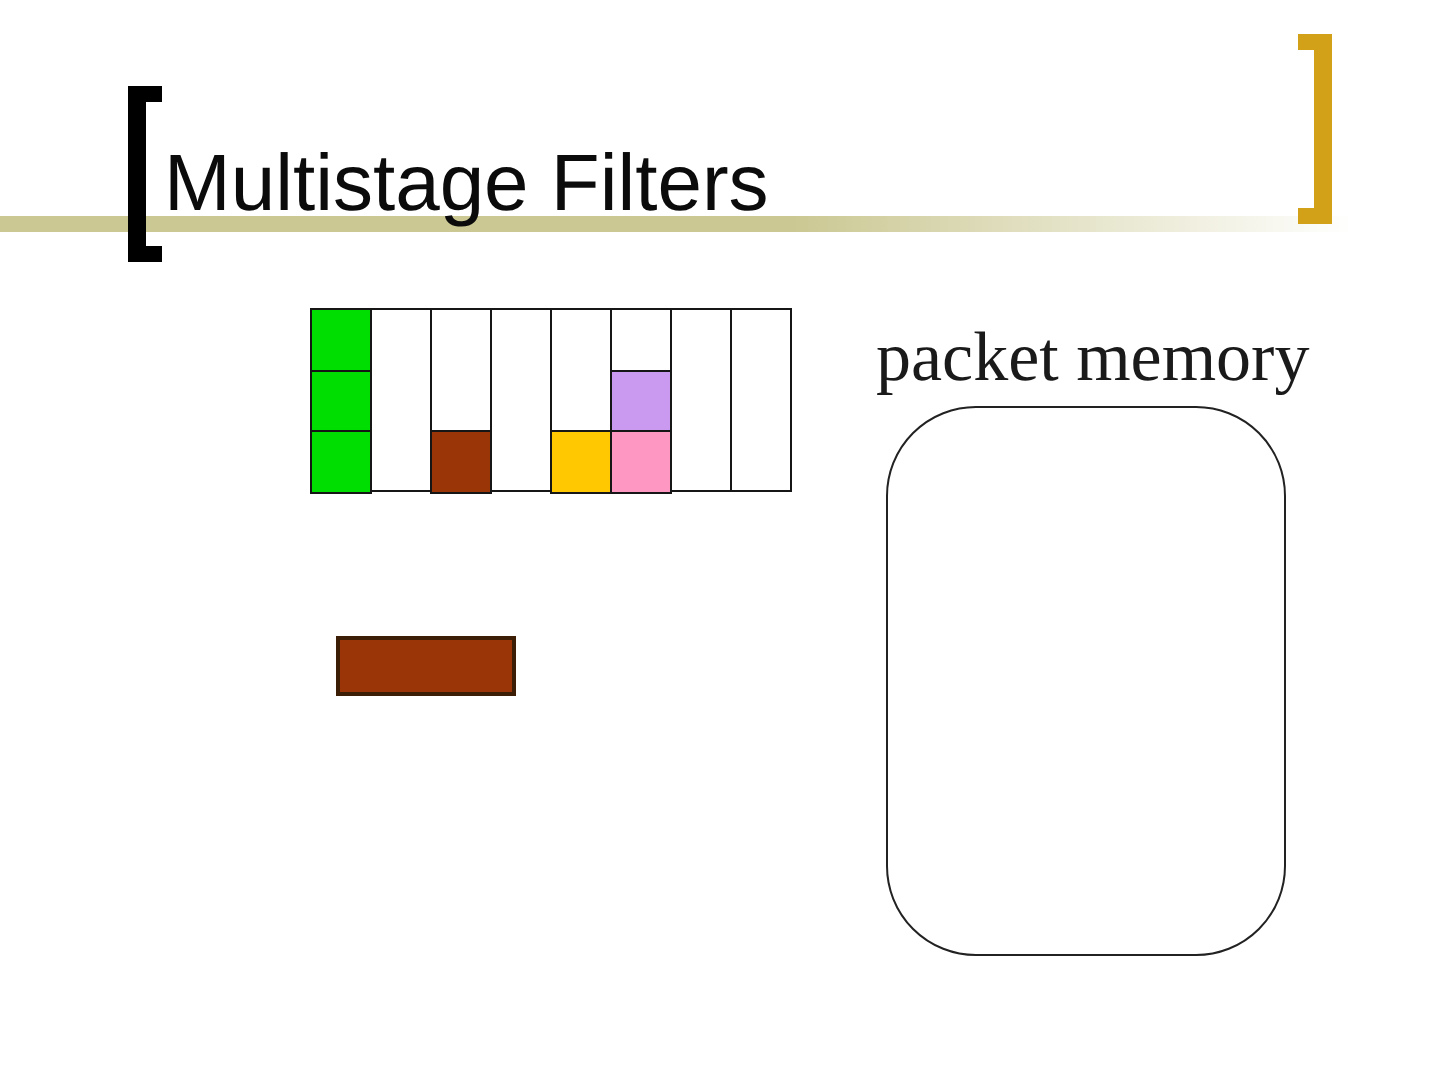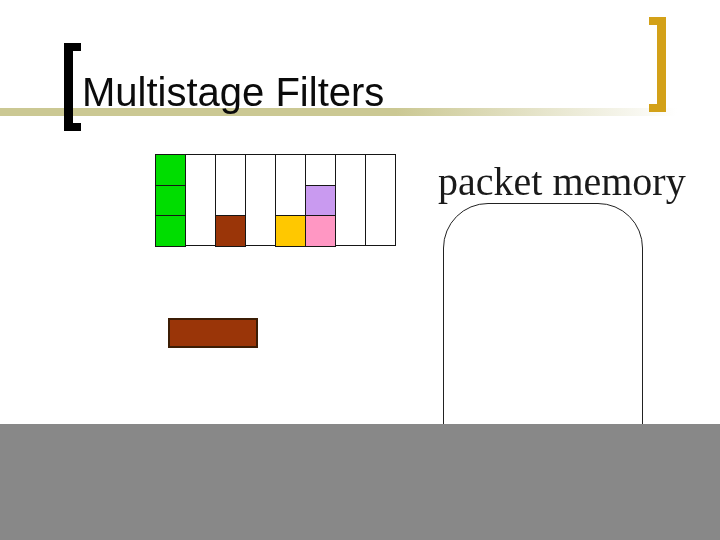--- a/index.html
+++ b/index.html
@@ -1,18 +1,18 @@
 <!DOCTYPE html>
 <html><head>
 <meta charset="utf-8">
 <style>
   html, body { margin: 0; padding: 0; background: #888; }
   .slide {
     position: relative;
-    width: 720px; height: 424px;
+    width: 720px; height: 540px;
     background: #ffffff;
     overflow: hidden;
     font-family: "Liberation Sans", sans-serif;
   }
 
   
   .title-rule {
     position: absolute;
     left: 0; top: 108;
     top: 108px;
@@ -78,21 +78,21 @@
     border: 2px solid #3c1d05;
   }
 
   
   .packet-memory-label {
     position: absolute;
     left: 438px; top: 160px;
     width: 215px;
     text-align: center;
     font-family: "Liberation Serif", serif;
-    font-size: 40px;
+    font-size: 35px;
     line-height: 1.1;
     color: #1a1a1a;
     white-space: nowrap;
   }
   .packet-memory-box {
     position: absolute;
     left: 443px; top: 203px;
     width: 200px; height: 275px;
     box-sizing: border-box;
     border: 1px solid #222222;

